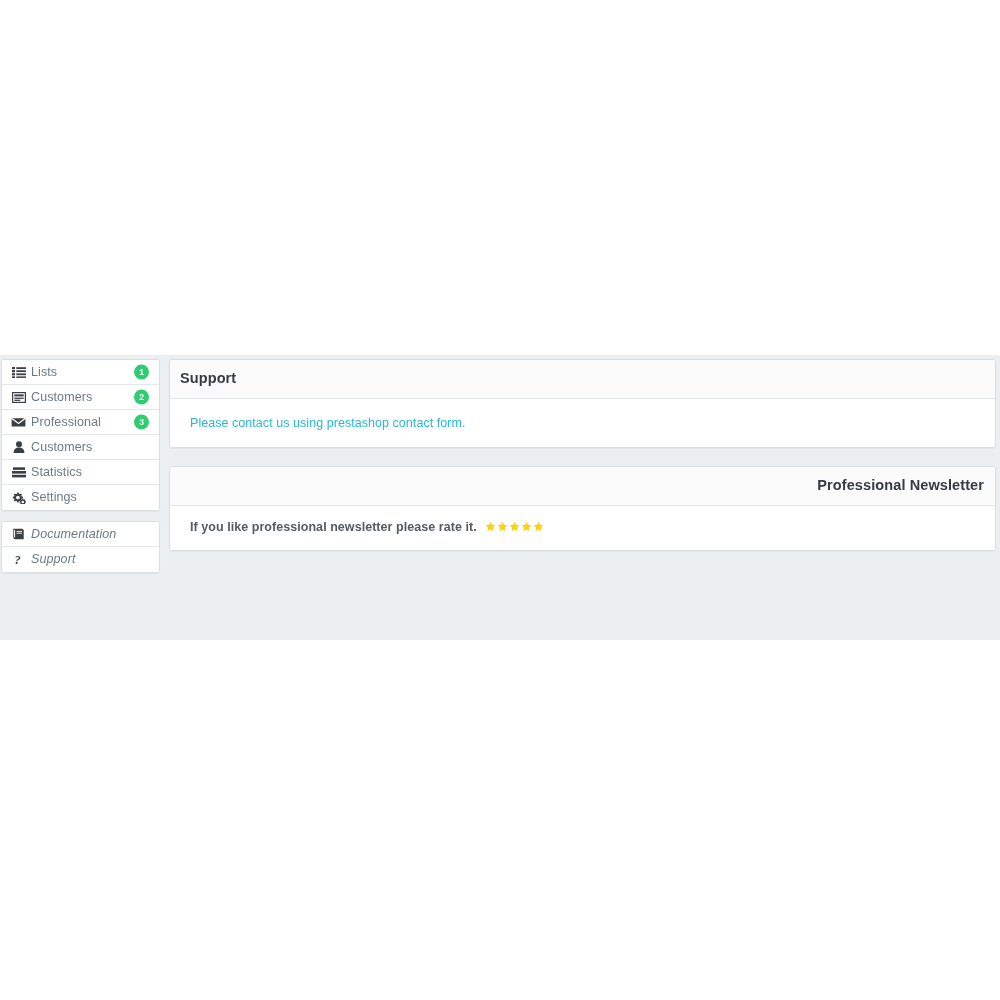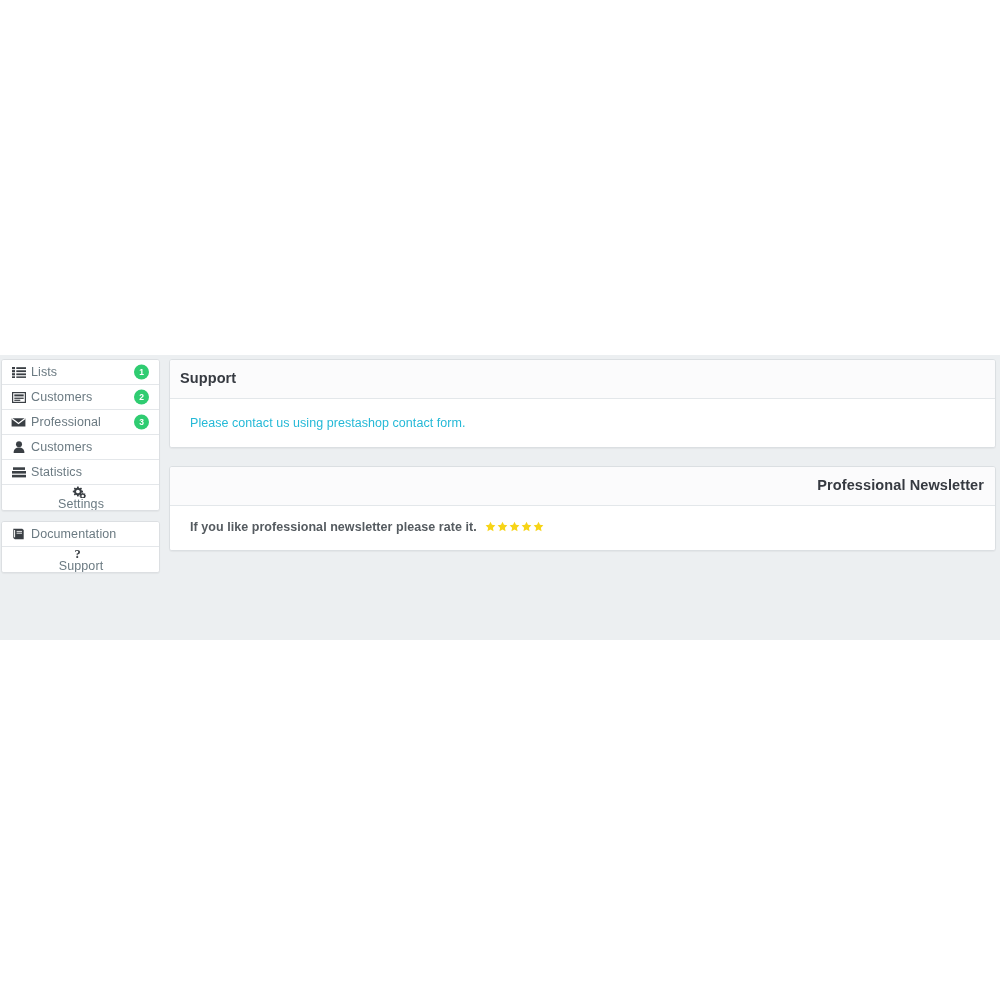--- a/index.html
+++ b/index.html
@@ -30,34 +30,34 @@
     width: 159px;
   }
 
   .nav-group {
     background: #ffffff;
     border: 1px solid #dcdfe2;
     border-radius: 3px;
     box-shadow: 0 1px 1px rgba(0,0,0,0.045);
     overflow: hidden;
   }
-  .nav-group + .nav-group { margin-top: 10px; }
+  .nav-group + .nav-group { margin-top: 10px; font-style: italic; }
 
   .nav-item {
     position: relative;
     display: flex;
     align-items: center;
     height: 25px;
     padding: 0 8px 0 9px;
     border-bottom: 1px solid #e4e7ea;
     box-sizing: border-box;
     cursor: pointer;
     background: #fff;
   }
-  .nav-item:last-child { border-bottom: none; flex-direction: column; }
+  .nav-item:last-child { border-bottom: none; }
 
   .nav-ico {
     width: 15px;
     height: 13px;
     margin-right: 5px;
     flex: 0 0 auto;
     display: flex;
     align-items: center;
     justify-content: center;
     color: #3a3f44;

